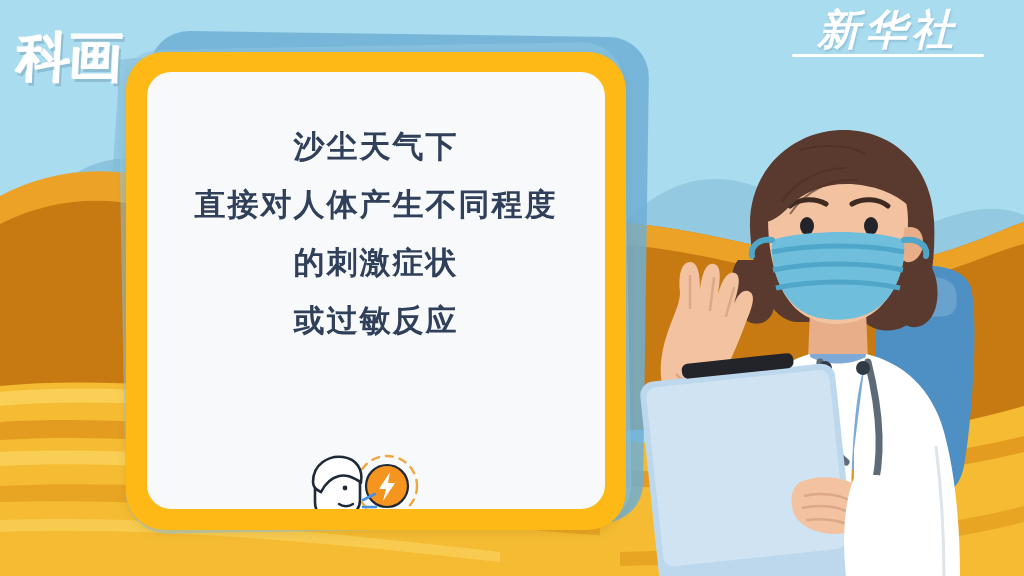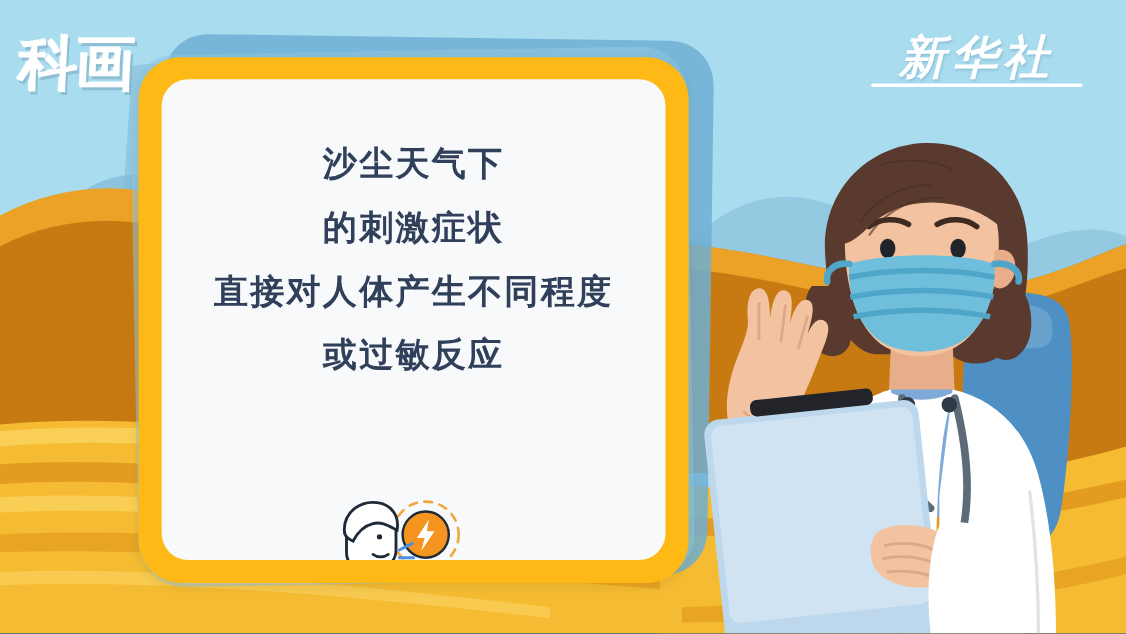--- a/index.html
+++ b/index.html
@@ -19,21 +19,21 @@
   }
   #kehua-logo .glyphs{
     font-family:"DejaVu Sans","Liberation Sans",sans-serif;
     font-size:54px;font-weight:700;color:#ffffff;letter-spacing:-2px;
     line-height:1;
     text-shadow:2px 3px 0 rgba(120,165,190,.55), -1px -1px 0 rgba(255,255,255,.9);
     transform:skewX(-3deg);
   }
 
   
-  #xinhua-logo{right:36px;top:30px;width:200px;text-align:center;}
+  #xinhua-logo{right:36px;top:8px;width:200px;text-align:center;}
   #xinhua-logo .cn{
     font-family:"DejaVu Sans","Liberation Sans",sans-serif;
     font-size:42px;font-weight:700;color:#fff;letter-spacing:5px;
     line-height:1.05;font-style:italic;
     text-shadow:1px 2px 2px rgba(120,170,195,.5);
   }
   #xinhua-logo .rule{height:3px;background:#fff;margin:2px 4px 3px 4px;border-radius:2px;}
   #xinhua-logo .en{
     font-size:21px;font-weight:700;font-style:italic;color:#fff;letter-spacing:2px;
   }
@@ -54,21 +54,21 @@
   }
   #card-inner{
     position:absolute;left:21px;top:20px;right:21px;bottom:21px;
     background:#F7F9FB;border-radius:24px;overflow:hidden;
   }
 
   
   #card-text{
     position:absolute;left:0;right:0;top:48px;text-align:center;
     color:#31405A;
-    font-family:Liberation Serif, serif;
+    font-family:Liberation Mono, monospace;
     font-weight:700;
     font-size:31px;
     line-height:58px;
     letter-spacing:2px;
   }
   #card-text .line{white-space:nowrap;}
 
   
   #cough-illustration{left:148px;top:372px;width:130px;height:140px;}
 
@@ -125,22 +125,22 @@
   </div>
 
   <div class="abs" id="card-shadow-far"></div>
   <div class="abs" id="card-shadow-near"></div>
 
   <div class="abs" id="info-card">
     <div id="card-inner">
 
       <div id="card-text">
         <div class="line">沙尘天气下</div>
+        <div class="line">直接对人体产生不同程度</div>
         <div class="line">的刺激症状</div>
-        <div class="line">直接对人体产生不同程度</div>
         <div class="line">或过敏反应</div>
       </div>
 
       <svg class="abs" id="cough-illustration" viewBox="0 0 130 140">
 
         <circle cx="92" cy="42" r="30" fill="none" stroke="#F0A63A" stroke-width="2.4" stroke-dasharray="7 7" stroke-linecap="round"></circle>
 
         <circle cx="92" cy="42" r="21" fill="#F5941F" stroke="#1E2A38" stroke-width="2.2"></circle>
         <path d="M95 28 L84 45 L91 45 L88 57 L100 39 L93 39 Z" fill="#FFFFFF"></path>
 

